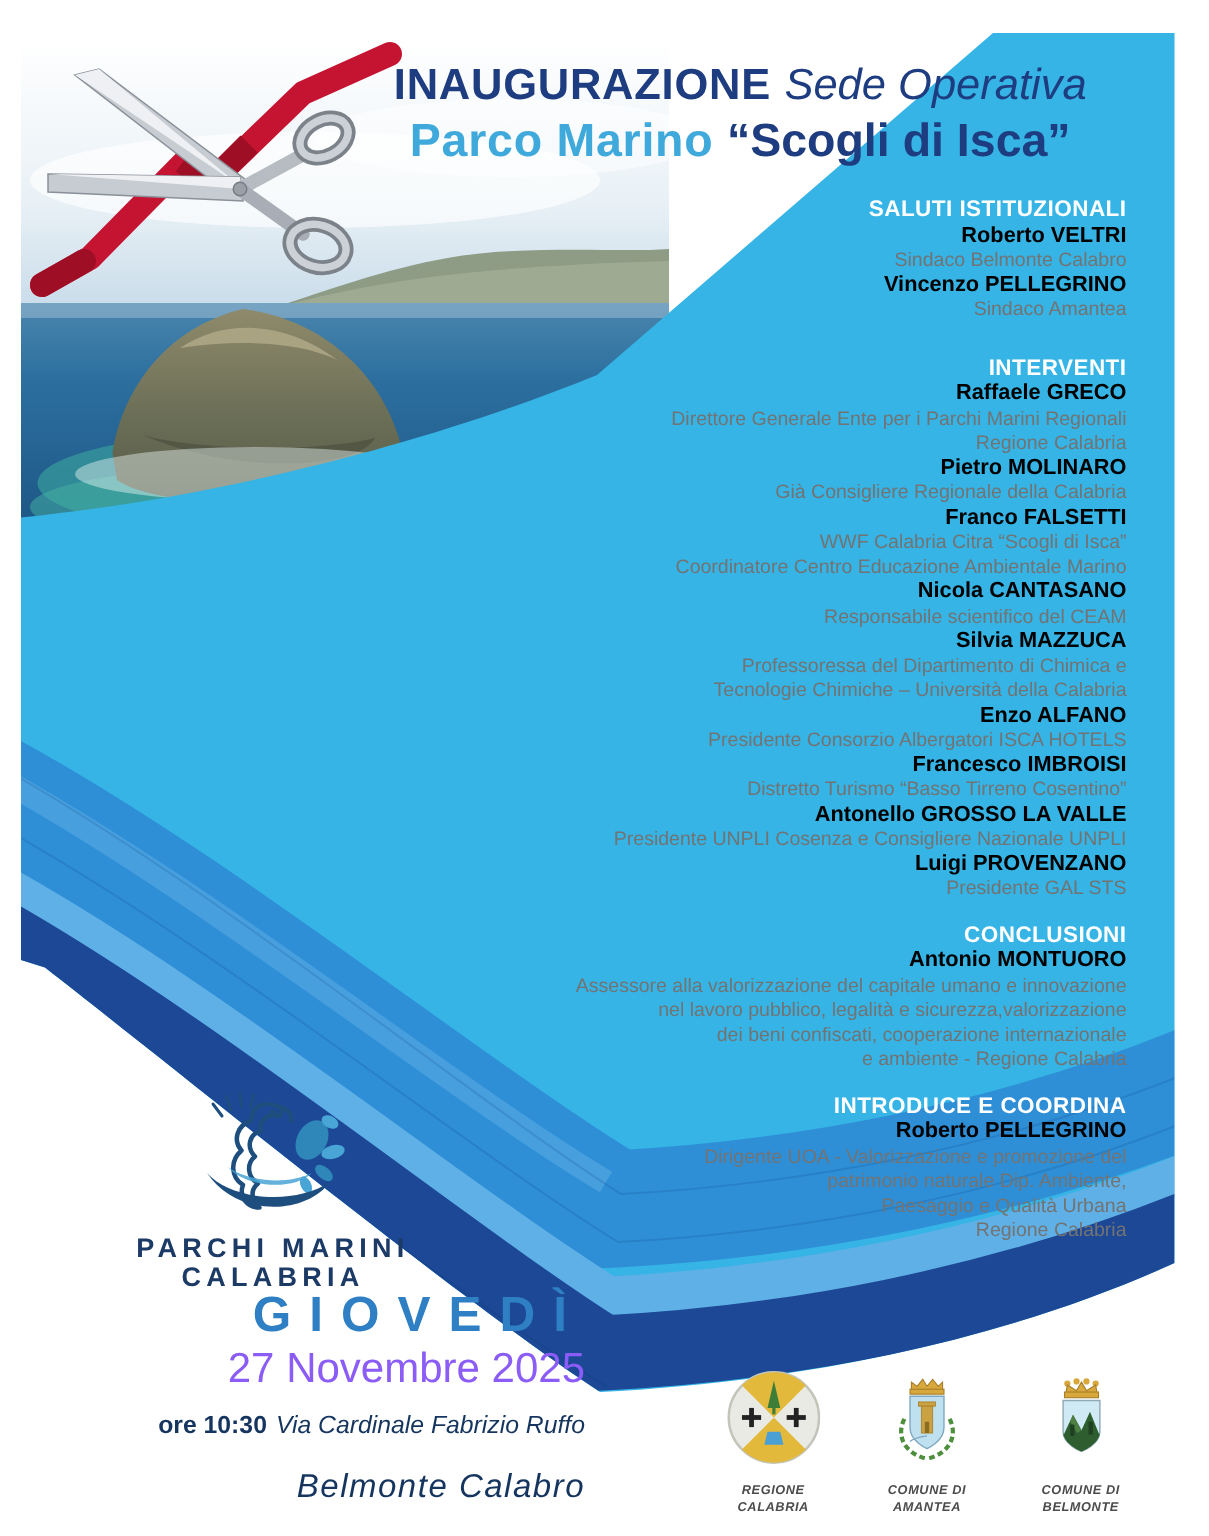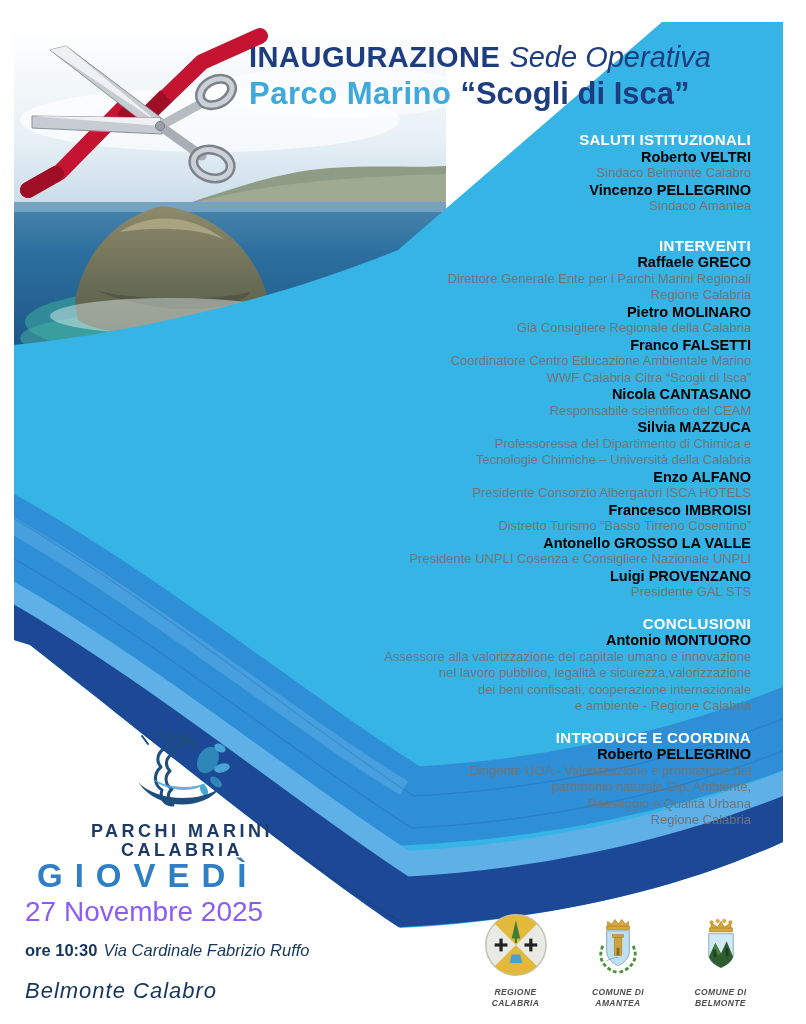--- a/index.html
+++ b/index.html
@@ -5,21 +5,21 @@
   html,body{margin:0;padding:0;background:#e8e8e8;}
   .poster{
     position:relative;width:806px;height:1024px;margin:0 auto;
     background:#ffffff;overflow:hidden;
     font-family:"Liberation Sans","DejaVu Sans",sans-serif;
   }
   .bg-art{position:absolute;left:0;top:0;width:806px;height:1024px;}
   .scissors-art{position:absolute;left:10px;top:12px;width:280px;height:200px;}
 
   
-  .title-block{position:absolute;left:249px;top:40px;width:515px;text-align:left;line-height:1.18;}
+  .title-block{position:absolute;left:236px;top:40px;width:515px;text-align:center;line-height:1.18;}
   .title-l1{font-size:29px;color:#1e3c80;white-space:nowrap;}
   .title-l1 .b{font-weight:bold;letter-spacing:.5px;}
   .title-l1 .i{font-style:italic;font-weight:normal;margin-left:9px;}
   .title-l2{font-size:31px;font-weight:bold;white-space:nowrap;margin-top:2px;}
   .title-l2 .light{color:#3fa9dc;letter-spacing:.5px;}
   .title-l2 .dark{color:#1e3c80;margin-left:9px;}
 
   
   .program{position:absolute;top:132px;right:55px;width:545px;text-align:right;}
   .section{margin-bottom:15px;}
@@ -27,21 +27,21 @@
   .sec-header{color:#ffffff;font-weight:bold;font-size:15px;line-height:16.5px;letter-spacing:.3px;}
   .p-name{color:#000000;font-weight:bold;font-size:14.5px;line-height:16.5px;}
   .p-role{color:#737373;font-size:13px;line-height:16.5px;}
 
   
   .org-block{position:absolute;left:57px;top:726px;width:250px;text-align:center;}
   .org-logo{width:140px;height:92px;}
   .org-line{color:#1c3a66;font-weight:bold;font-size:18px;letter-spacing:3.5px;line-height:19px;}
 
   
-  .event-block{position:absolute;left:25px;top:858px;width:365px;text-align:left;}
+  .event-block{position:absolute;left:25px;top:858px;width:365px;text-align:right;}
   .ev-day{color:#2e7fc3;font-weight:bold;font-size:33px;letter-spacing:12px;margin-left:12px;line-height:36px;}
   .ev-date{color:#8b5cf6;font-size:28px;line-height:32px;margin-top:2px;}
   .ev-addr{color:#15355f;font-size:16.5px;line-height:20px;margin-top:12px;}
   .ev-addr .time{font-weight:bold;}
   .ev-addr .street{font-style:italic;margin-left:6px;}
   .ev-place{color:#15355f;font-size:22px;font-style:italic;line-height:26px;margin-top:18px;letter-spacing:1px;}
 
   
   .footer-logos{position:absolute;left:468px;top:912px;width:300px;display:flex;justify-content:space-between;}
   .f-item{width:95px;text-align:center;}
@@ -158,22 +158,22 @@
     </div>
 
     <div class="section">
       <div class="sec-header">INTERVENTI</div>
       <div class="p-name">Raffaele GRECO</div>
       <div class="p-role">Direttore Generale Ente per i Parchi Marini Regionali</div>
       <div class="p-role">Regione Calabria</div>
       <div class="p-name">Pietro MOLINARO</div>
       <div class="p-role">Già Consigliere Regionale della Calabria</div>
       <div class="p-name">Franco FALSETTI</div>
+      <div class="p-role">WWF Calabria Citra “Scogli di Isca”</div>
       <div class="p-role">Coordinatore Centro Educazione Ambientale Marino</div>
-      <div class="p-role">WWF Calabria Citra “Scogli di Isca”</div>
       <div class="p-name">Nicola CANTASANO</div>
       <div class="p-role">Responsabile scientifico del CEAM</div>
       <div class="p-name">Silvia MAZZUCA</div>
       <div class="p-role">Professoressa del Dipartimento di Chimica e</div>
       <div class="p-role">Tecnologie Chimiche – Università della Calabria</div>
       <div class="p-name">Enzo ALFANO</div>
       <div class="p-role">Presidente Consorzio Albergatori ISCA HOTELS</div>
       <div class="p-name">Francesco IMBROISI</div>
       <div class="p-role">Distretto Turismo “Basso Tirreno Cosentino”</div>
       <div class="p-name">Antonello GROSSO LA VALLE</div>

